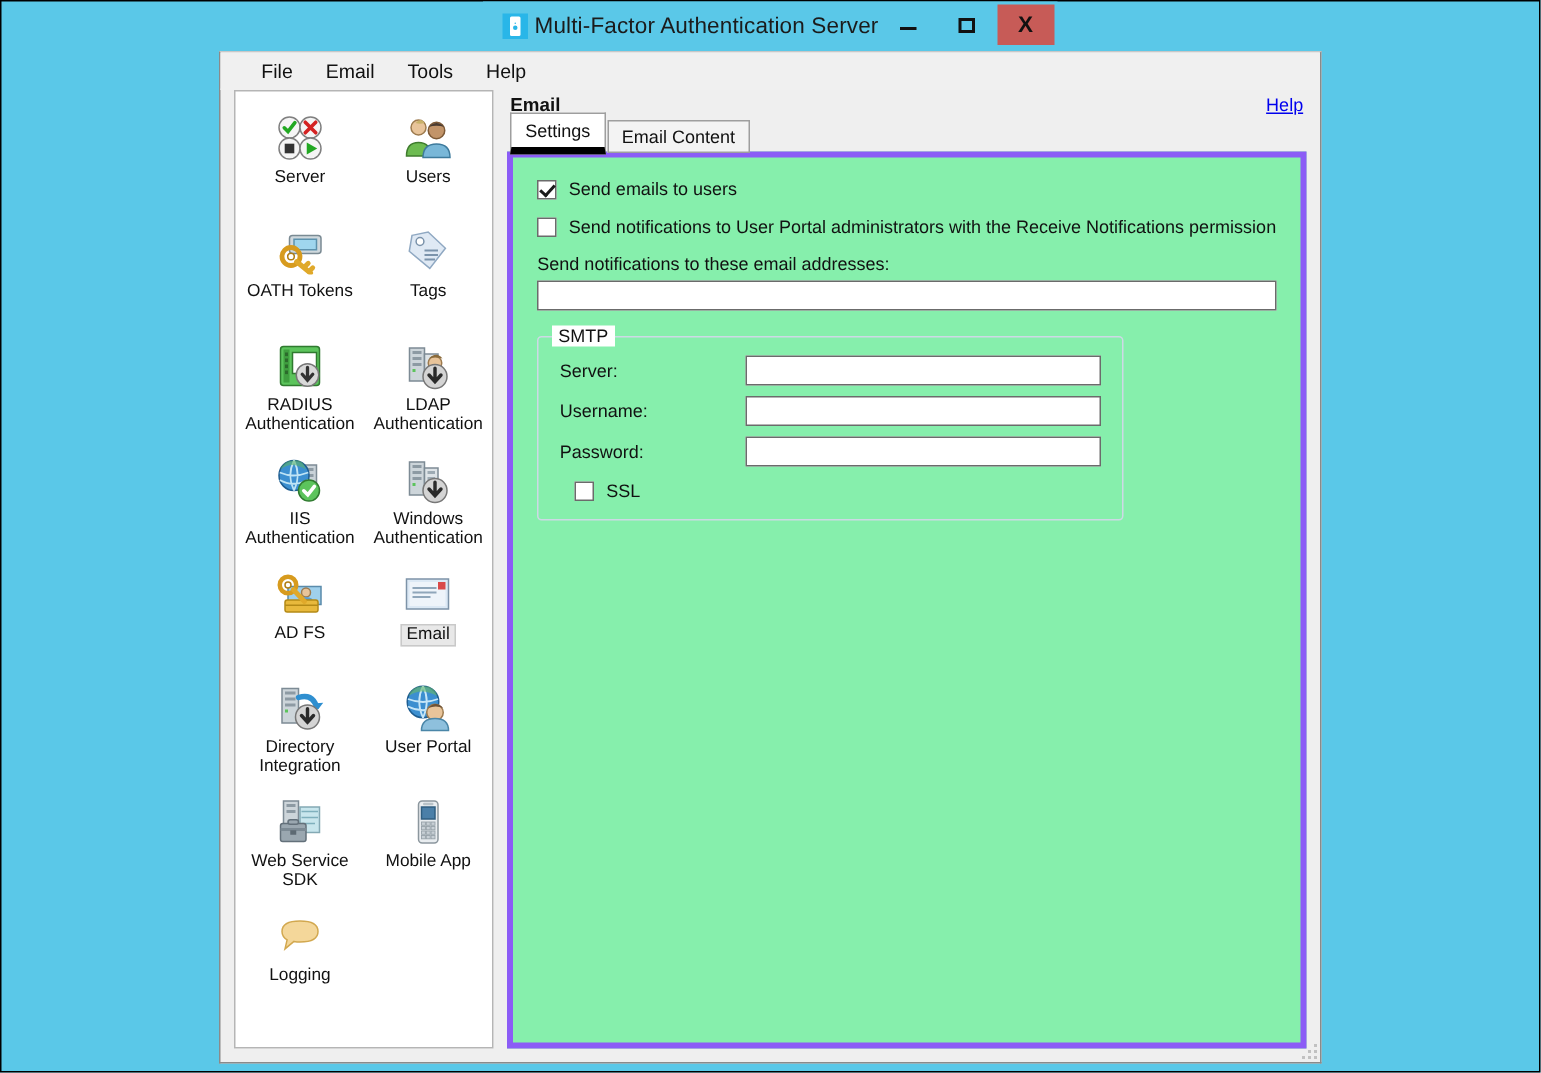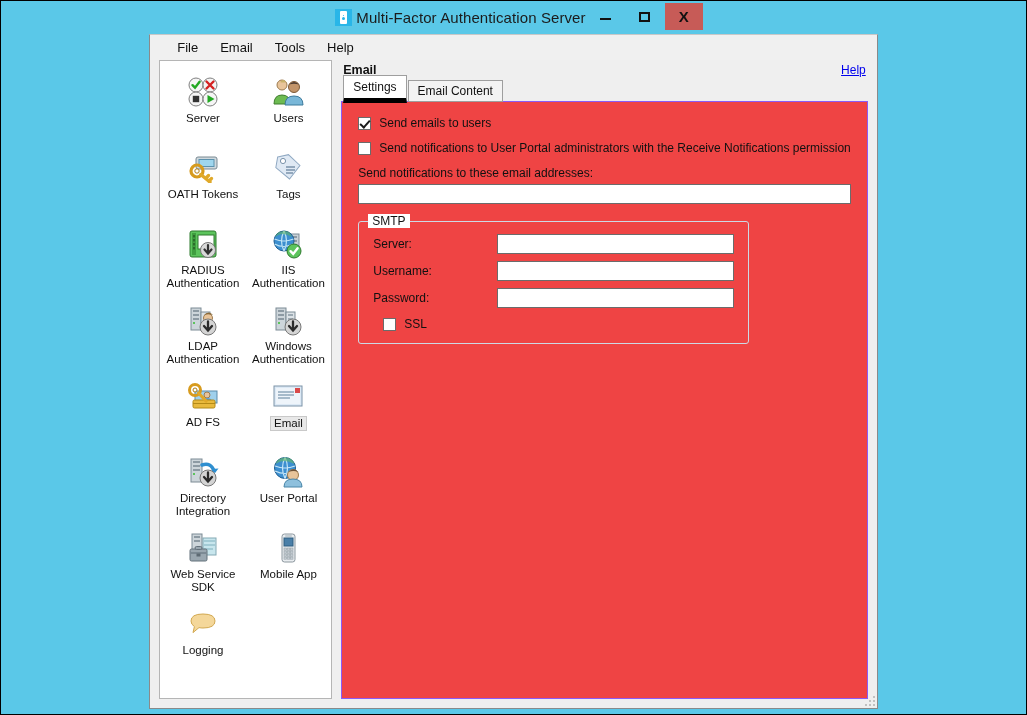--- a/index.html
+++ b/index.html
@@ -235,22 +235,22 @@
     background: #ffffff;
     border-bottom: 5px solid #000000;
     padding-top: 4px;
     padding-bottom: 4px;
     margin-bottom: -1px;
     z-index: 3;
   }
 
   #tabpanel {
     flex: 1;
-    background: #ef4444;
-    border: 1px solid #8b5cf6;
+    background: #86efac;
+    border: 4px solid #8b5cf6;
     margin-top: -1px;
     padding: 14px 16px;
     min-height: 0;
     overflow: hidden;
   }
 
   
   .check-row {
     display: flex;
     align-items: center;
@@ -458,50 +458,50 @@
                 <circle cx="21" cy="22" r="7.5" fill="#d9d9d9" stroke="#777"></circle>
                 <path d="M21 17 L21 25 M17.5 21.5 L21 25.5 L24.5 21.5" stroke="#333" stroke-width="2.2" fill="none" stroke-linecap="round"></path>
               </svg>
             </span>
             <span class="nav-label">RADIUS Authentication</span>
           </div>
 
           <div class="nav-cell">
             <span class="nav-icon">
               <svg width="32" height="32" viewBox="0 0 32 32">
-                <rect x="16" y="6" width="11" height="18" fill="#c9d2d8" stroke="#7d8b95"></rect>
-                <rect x="18" y="8" width="7" height="2" fill="#8d9aa3"></rect>
-                <rect x="18" y="12" width="7" height="2" fill="#8d9aa3"></rect>
-                <rect x="18" y="16" width="7" height="2" fill="#8d9aa3"></rect>
-                <circle cx="12" cy="13" r="10" fill="#3c8fd0" stroke="#1e5d91"></circle>
-                <path d="M2.5 11 q9 4 19 0 M2.5 16 q9 5 19 0 M12 3 q-5 10 0 20 M12 3 q5 10 0 20" stroke="#bfe4f5" stroke-width="1.2" fill="none"></path>
-                <path d="M3 9 q7 -6 17 0 q-2 -7 -8 -6 q-7 0 -9 6Z" fill="#5fb45f" opacity="0.55"></path>
-                <circle cx="22" cy="23" r="7" fill="#5cc45c" stroke="#2f7a2f"></circle>
-                <path d="M18.5 23.2 L21.2 25.9 L25.6 20.3" stroke="#ffffff" stroke-width="2.4" fill="none" stroke-linecap="round"></path>
-              </svg>
-            </span>
-            <span class="nav-label">IIS Authentication</span>
-          </div>
-
-          <div class="nav-cell">
-            <span class="nav-icon">
-              <svg width="32" height="32" viewBox="0 0 32 32">
                 <rect x="4" y="4" width="10" height="22" fill="#cdd5da" stroke="#7d8b95"></rect>
                 <rect x="6" y="6" width="6" height="2" fill="#8d9aa3"></rect>
                 <rect x="6" y="10" width="6" height="2" fill="#8d9aa3"></rect>
                 <rect x="6" y="14" width="6" height="2" fill="#8d9aa3"></rect>
                 <rect x="6" y="18" width="2" height="2" fill="#5cc45c"></rect>
                 <rect x="14" y="8" width="9" height="18" fill="#dde3e7" stroke="#7d8b95"></rect>
                 <circle cx="21" cy="14" r="4.5" fill="#e8c49a" stroke="#9d7b4f"></circle>
                 <path d="M17 11 q5 -5 9 0 q-5 -1.5 -9 0Z" fill="#8a6a3a"></path>
                 <circle cx="21" cy="23" r="8" fill="#d4d4d4" stroke="#777"></circle>
                 <path d="M21 17.5 L21 26 M17 22 L21 26.5 L25 22" stroke="#2a2a2a" stroke-width="2.3" fill="none" stroke-linecap="round"></path>
               </svg>
             </span>
             <span class="nav-label">LDAP Authentication</span>
+          </div>
+
+          <div class="nav-cell">
+            <span class="nav-icon">
+              <svg width="32" height="32" viewBox="0 0 32 32">
+                <rect x="16" y="6" width="11" height="18" fill="#c9d2d8" stroke="#7d8b95"></rect>
+                <rect x="18" y="8" width="7" height="2" fill="#8d9aa3"></rect>
+                <rect x="18" y="12" width="7" height="2" fill="#8d9aa3"></rect>
+                <rect x="18" y="16" width="7" height="2" fill="#8d9aa3"></rect>
+                <circle cx="12" cy="13" r="10" fill="#3c8fd0" stroke="#1e5d91"></circle>
+                <path d="M2.5 11 q9 4 19 0 M2.5 16 q9 5 19 0 M12 3 q-5 10 0 20 M12 3 q5 10 0 20" stroke="#bfe4f5" stroke-width="1.2" fill="none"></path>
+                <path d="M3 9 q7 -6 17 0 q-2 -7 -8 -6 q-7 0 -9 6Z" fill="#5fb45f" opacity="0.55"></path>
+                <circle cx="22" cy="23" r="7" fill="#5cc45c" stroke="#2f7a2f"></circle>
+                <path d="M18.5 23.2 L21.2 25.9 L25.6 20.3" stroke="#ffffff" stroke-width="2.4" fill="none" stroke-linecap="round"></path>
+              </svg>
+            </span>
+            <span class="nav-label">IIS Authentication</span>
           </div>
 
           <div class="nav-cell">
             <span class="nav-icon">
               <svg width="32" height="32" viewBox="0 0 32 32">
                 <rect x="4" y="4" width="10" height="22" fill="#cdd5da" stroke="#7d8b95"></rect>
                 <rect x="6" y="6" width="6" height="2" fill="#8d9aa3"></rect>
                 <rect x="6" y="10" width="6" height="2" fill="#8d9aa3"></rect>
                 <rect x="6" y="14" width="6" height="2" fill="#8d9aa3"></rect>
                 <rect x="6" y="18" width="2" height="2" fill="#5cc45c"></rect>

